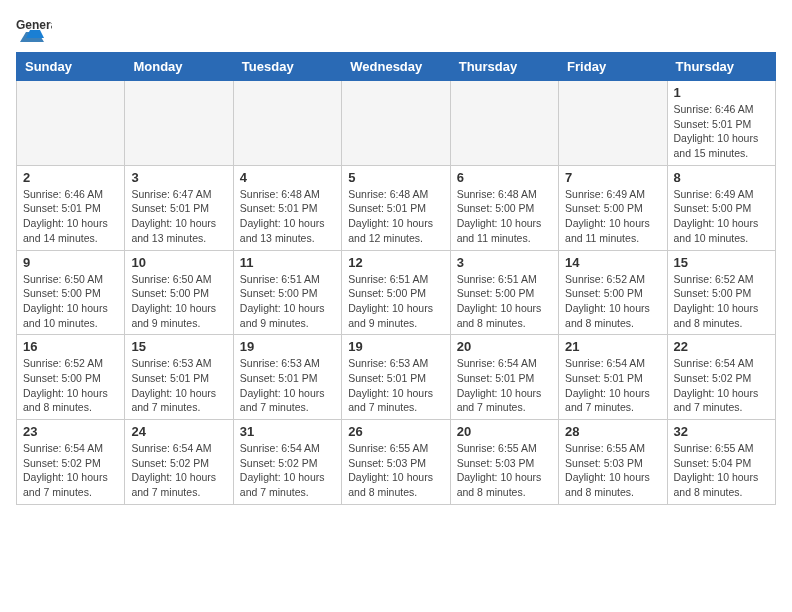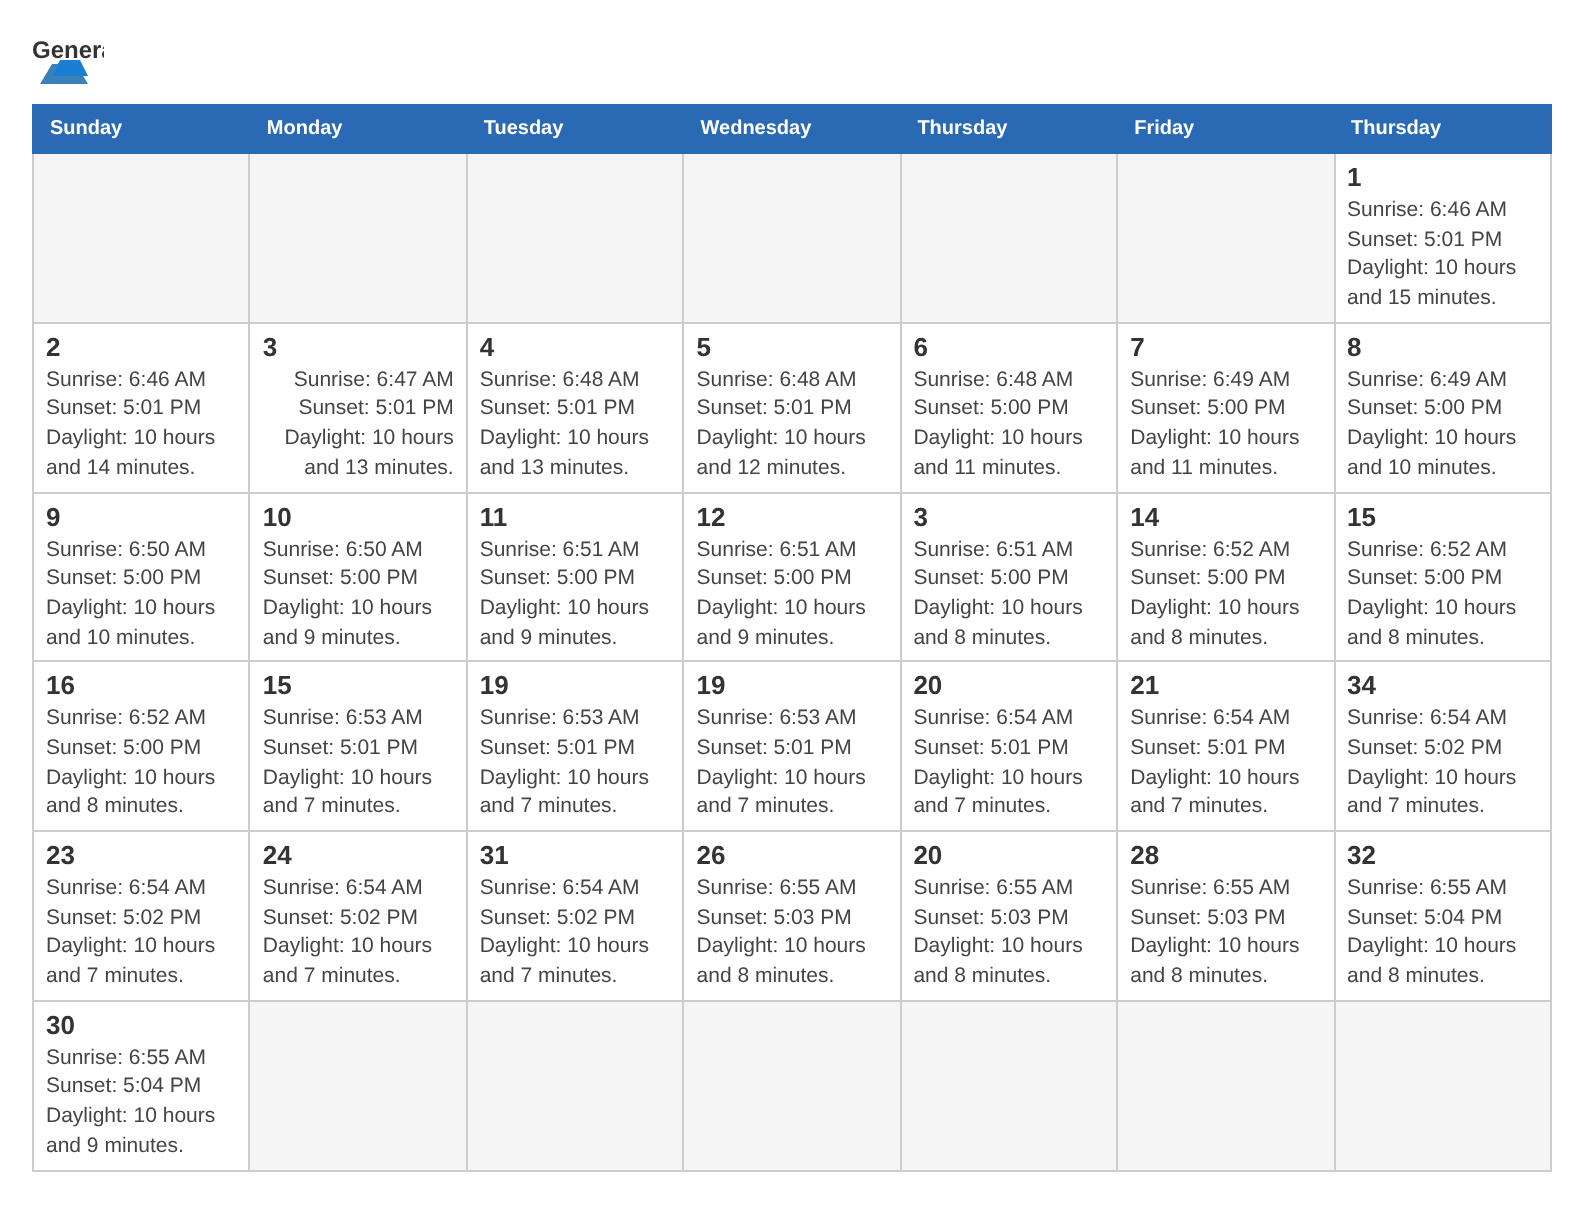--- a/index.html
+++ b/index.html
@@ -40,21 +40,21 @@
     .calendar {
       width: 100%;
       border-collapse: collapse;
       border: 1px solid #ccc;
     }
     .calendar th {
       background: #2a6ab5;
       color: #fff;
       text-align: left;
       padding: 6px 8px;
-      font-size: 10px;
+      font-size: 13px;
       font-weight: bold;
       border: 1px solid #2a6ab5;
     }
     .calendar td {
       border: 1px solid #ccc;
       vertical-align: top;
       padding: 4px 6px;
       width: calc(100% / 7);
       height: 80px;
       font-size: 11px;
@@ -132,21 +132,21 @@
       <tr>
         <td>
           <div class="day-number">2</div>
           <div class="day-info" style="white-space: pre-line;">Sunrise: 6:46 AM
 Sunset: 5:01 PM
 Daylight: 10 hours
 and 14 minutes.</div>
         </td>
         <td>
           <div class="day-number">3</div>
-          <div class="day-info" style="white-space: pre-line; text-align: right;">Sunrise: 6:47 AM
+          <div class="day-info" style="white-space: pre-line;">Sunrise: 6:47 AM
 Sunset: 5:01 PM
 Daylight: 10 hours
 and 13 minutes.</div>
         </td>
         <td>
           <div class="day-number">4</div>
           <div class="day-info" style="white-space: pre-line;">Sunrise: 6:48 AM
 Sunset: 5:01 PM
 Daylight: 10 hours
 and 13 minutes.</div>
@@ -268,21 +268,21 @@
 and 7 minutes.</div>
         </td>
         <td>
           <div class="day-number">21</div>
           <div class="day-info" style="white-space: pre-line;">Sunrise: 6:54 AM
 Sunset: 5:01 PM
 Daylight: 10 hours
 and 7 minutes.</div>
         </td>
         <td>
-          <div class="day-number">34</div>
+          <div class="day-number">22</div>
           <div class="day-info" style="white-space: pre-line;">Sunrise: 6:54 AM
 Sunset: 5:02 PM
 Daylight: 10 hours
 and 7 minutes.</div>
         </td>
       </tr>
       <tr>
         <td>
           <div class="day-number">23</div>
           <div class="day-info" style="white-space: pre-line;">Sunrise: 6:54 AM
@@ -325,30 +325,15 @@
 Daylight: 10 hours
 and 8 minutes.</div>
         </td>
         <td>
           <div class="day-number">32</div>
           <div class="day-info" style="white-space: pre-line;">Sunrise: 6:55 AM
 Sunset: 5:04 PM
 Daylight: 10 hours
 and 8 minutes.</div>
         </td>
-      </tr>
-      <tr class="last-row">
-        <td>
-          <div class="day-number">30</div>
-          <div class="day-info" style="white-space: pre-line;">Sunrise: 6:55 AM
-Sunset: 5:04 PM
-Daylight: 10 hours
-and 9 minutes.</div>
-        </td>
-        <td class="empty"></td>
-        <td class="empty"></td>
-        <td class="empty"></td>
-        <td class="empty"></td>
-        <td class="empty"></td>
-        <td class="empty"></td>
       </tr>
     </tbody>
 </table>
 
 </body></html>

